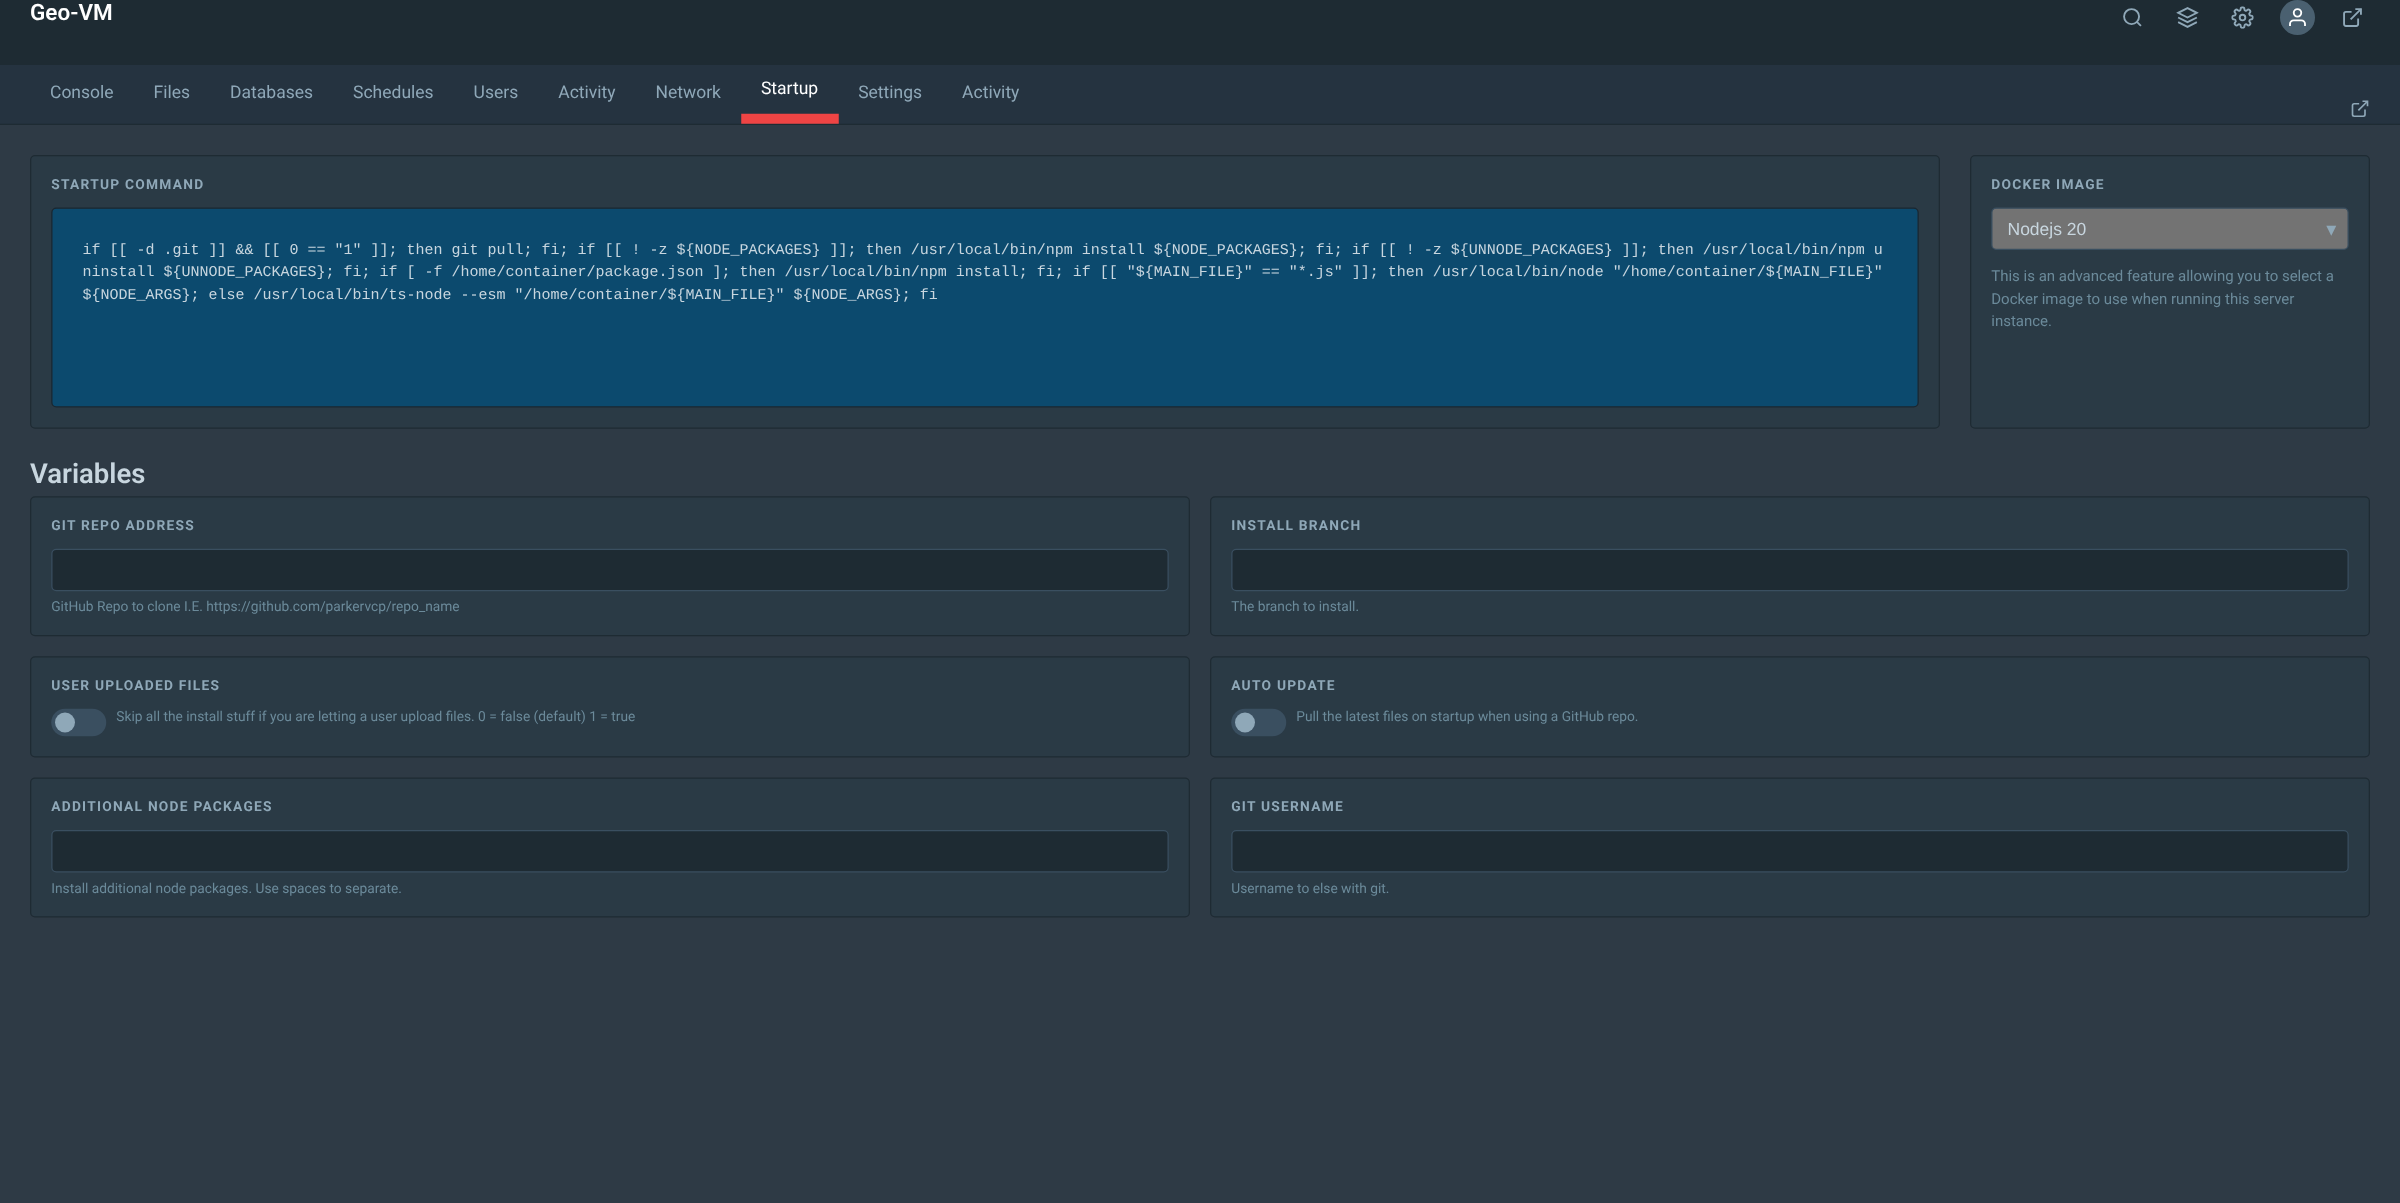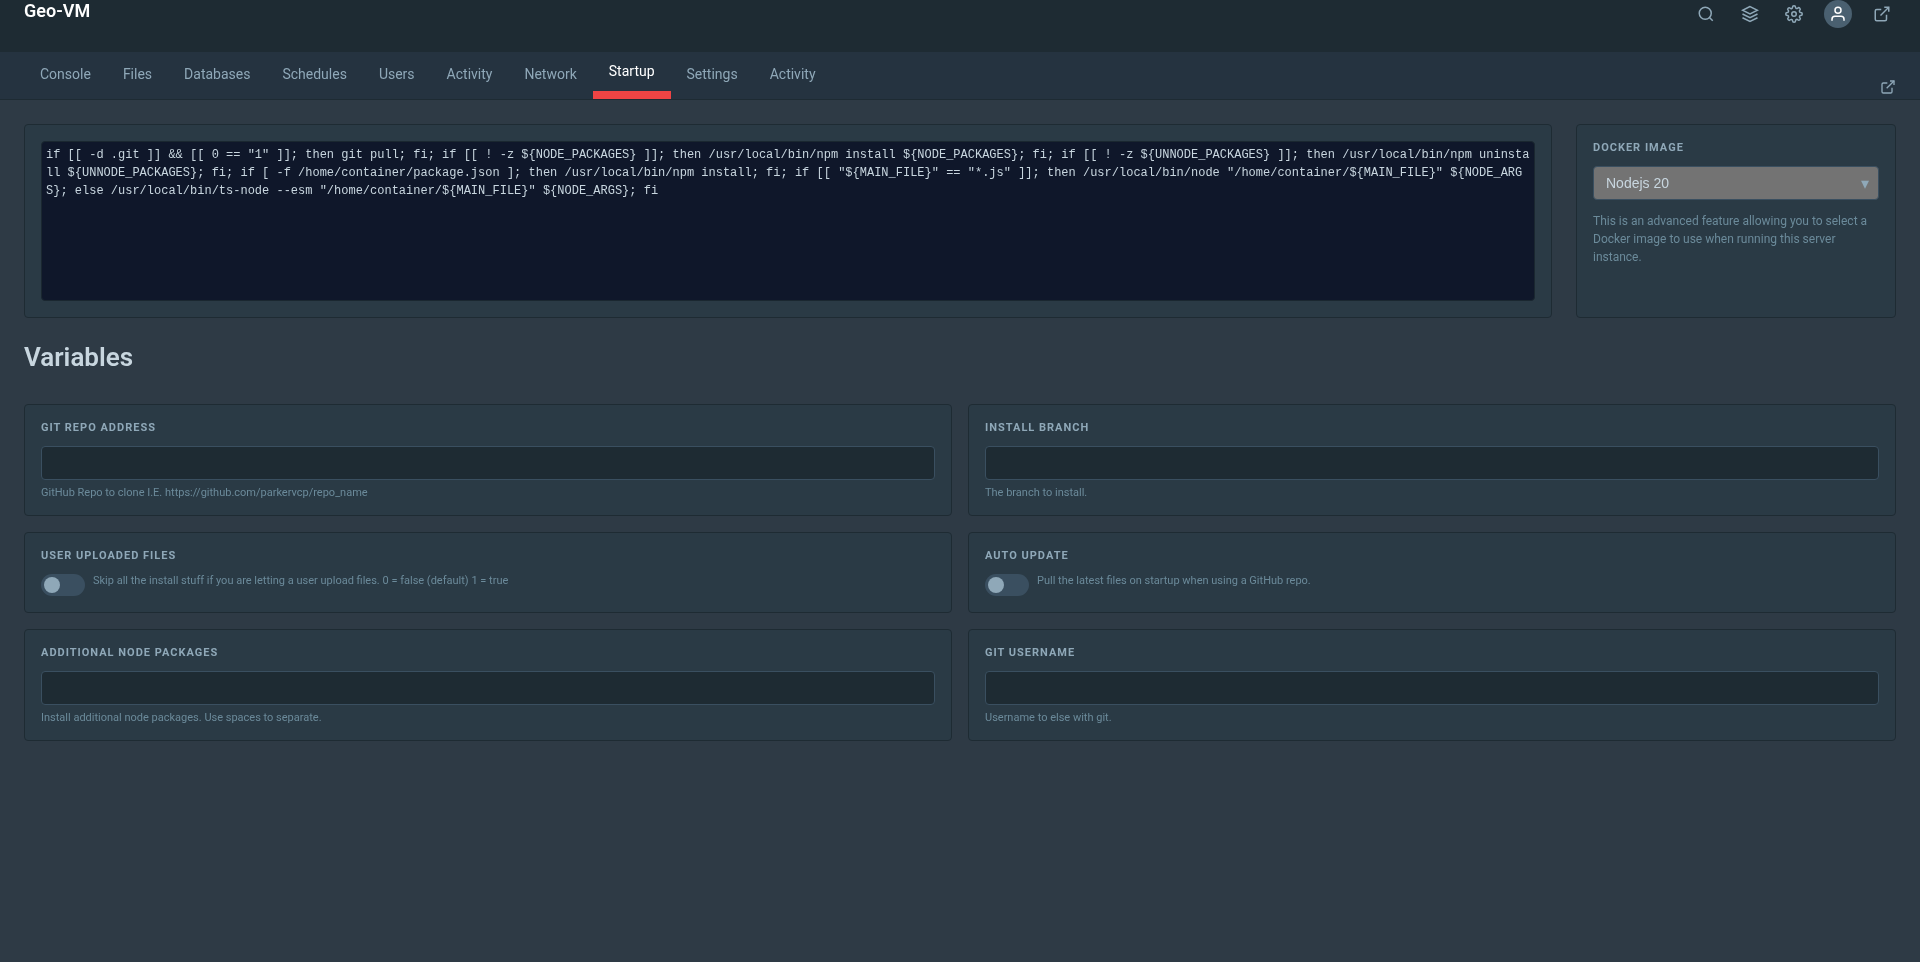--- a/index.html
+++ b/index.html
@@ -108,24 +108,24 @@
     }
     .startup-card {
       flex: 1;
     }
     .docker-card {
       width: 320px;
     }
 
     
     .code-block {
-      background-color: #0f172a;
+      background-color: #0c4a6e;
       border: 1px solid #1a2730;
       border-radius: 4px;
-      padding: 4px;
+      padding: 24px;
       font-family: 'Courier New', Courier, monospace;
       font-size: 12px;
       color: #c8d6df;
       line-height: 1.5;
       min-height: 160px;
       word-break: break-all;
       white-space: pre-wrap;
     }
 
     
@@ -154,24 +154,24 @@
       pointer-events: none;
     }
     .docker-hint {
       font-size: 12px;
       color: #6b8a9a;
       line-height: 1.5;
     }
 
     
     .section-title {
-      font-size: 26px;
+      font-size: 22px;
       font-weight: 600;
       color: #c8d6df;
-      margin-bottom: 32px;
+      margin-bottom: 5px;
     }
     .variables-grid {
       display: grid;
       grid-template-columns: 1fr 1fr;
       gap: 16px;
     }
 
     
     .input-field {
       width: 100%;
@@ -279,20 +279,21 @@
         <line x1="10" y1="14" x2="21" y2="3"></line>
     </svg>
   </span>
 </nav>
 
 <div class="main">
 
   <div class="top-row">
 
     <div class="card startup-card">
+      <div class="card-title">STARTUP COMMAND</div>
       <div class="code-block">if [[ -d .git ]] &amp;&amp; [[ 0 == "1" ]]; then git pull; fi; if [[ ! -z ${NODE_PACKAGES} ]]; then /usr/local/bin/npm install ${NODE_PACKAGES}; fi; if [[ ! -z ${UNNODE_PACKAGES} ]]; then /usr/local/bin/npm uninstall ${UNNODE_PACKAGES}; fi; if [ -f /home/container/package.json ]; then /usr/local/bin/npm install; fi; if [[ "${MAIN_FILE}" == "*.js" ]]; then /usr/local/bin/node "/home/container/${MAIN_FILE}" ${NODE_ARGS}; else /usr/local/bin/ts-node --esm "/home/container/${MAIN_FILE}" ${NODE_ARGS}; fi</div>
     </div>
 
     <div class="card docker-card">
       <div class="card-title">DOCKER IMAGE</div>
       <div class="select-wrapper">
         <select>
           <option>Nodejs 20</option>
           <option>Nodejs 18</option>
           <option>Nodejs 16</option>

